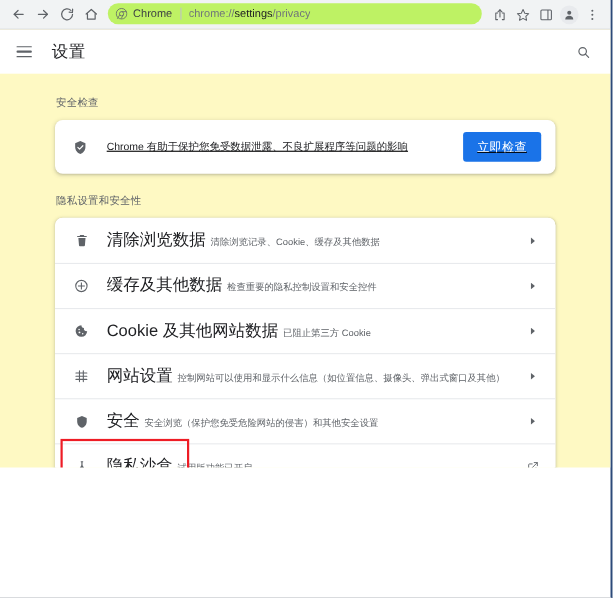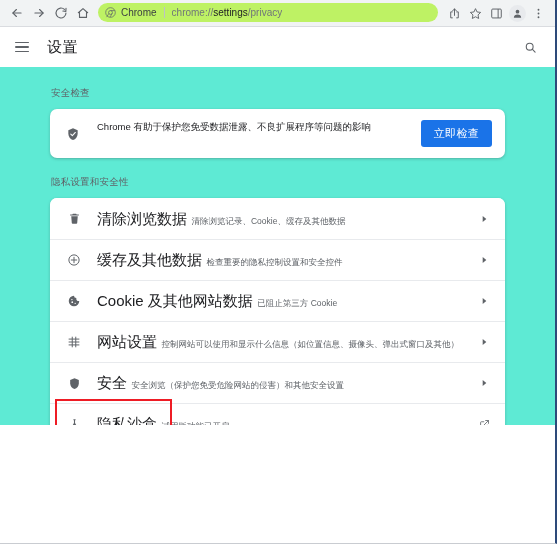--- a/index.html
+++ b/index.html
@@ -92,21 +92,21 @@
     border-radius: 50%;
     background: #e8eaed;
     display: flex; align-items: center; justify-content: center;
   }
 
   
   .page {
     position: relative;
     width: 100%;
     height: 398px;
-    background: #5eead4;
+    background: #fef9c3;
     overflow: hidden;
   }
 
   .settings-header {
     height: 40px;
     display: flex;
     align-items: center;
     padding: 0 14px 0 15px;
     background: #ffffff;
   }
@@ -154,22 +154,24 @@
     background: #ffffff;
     border-radius: 7px;
     box-shadow: 0 1px 2px rgba(60,64,67,.22), 0 1px 3px 1px rgba(60,64,67,.08);
     overflow: hidden;
     margin-bottom: 18px;
   }
 
   
   .safety-row {
     display: flex;
+    align-items: center;
     padding: 11px 13px 11px 15px;
     min-height: 45px;
+    text-decoration: underline;
   }
   .safety-icon {
     width: 16px; flex: 0 0 auto;
     display: flex; align-items: center; justify-content: center;
     color: #5f6368;
     margin-right: 16px;
   }
   .safety-text {
     flex: 1 1 auto;
     font-size: 9.5px;

